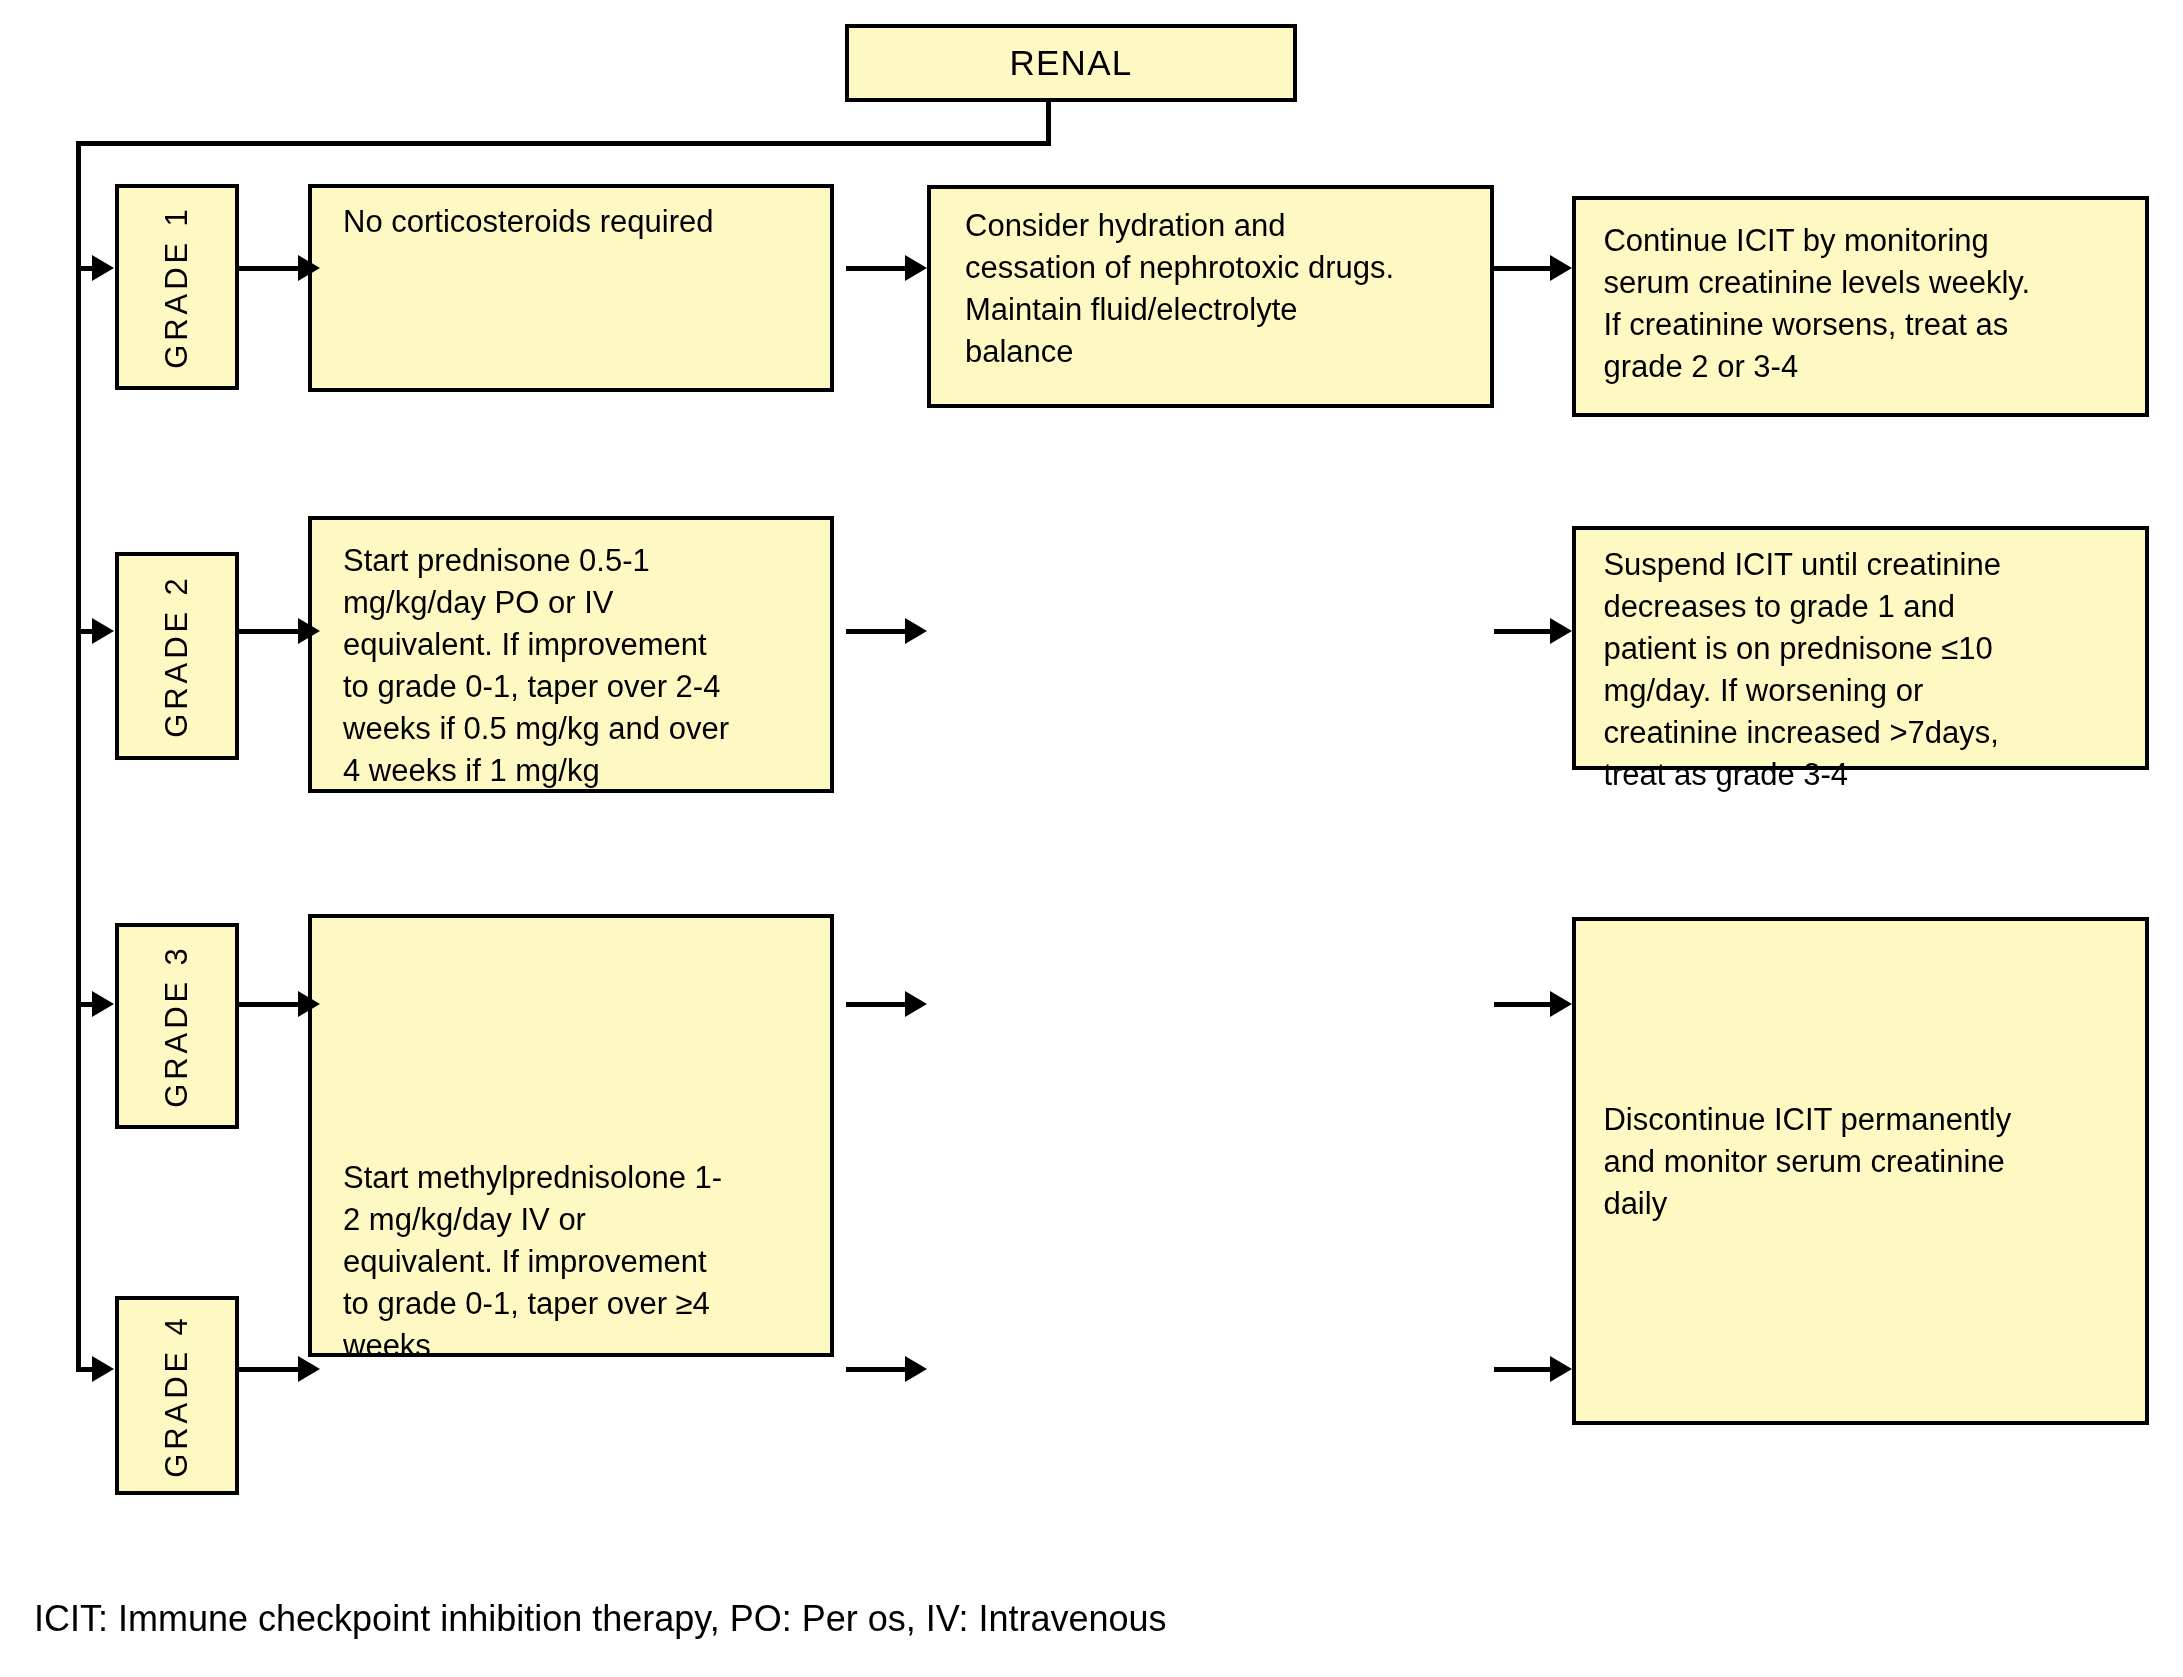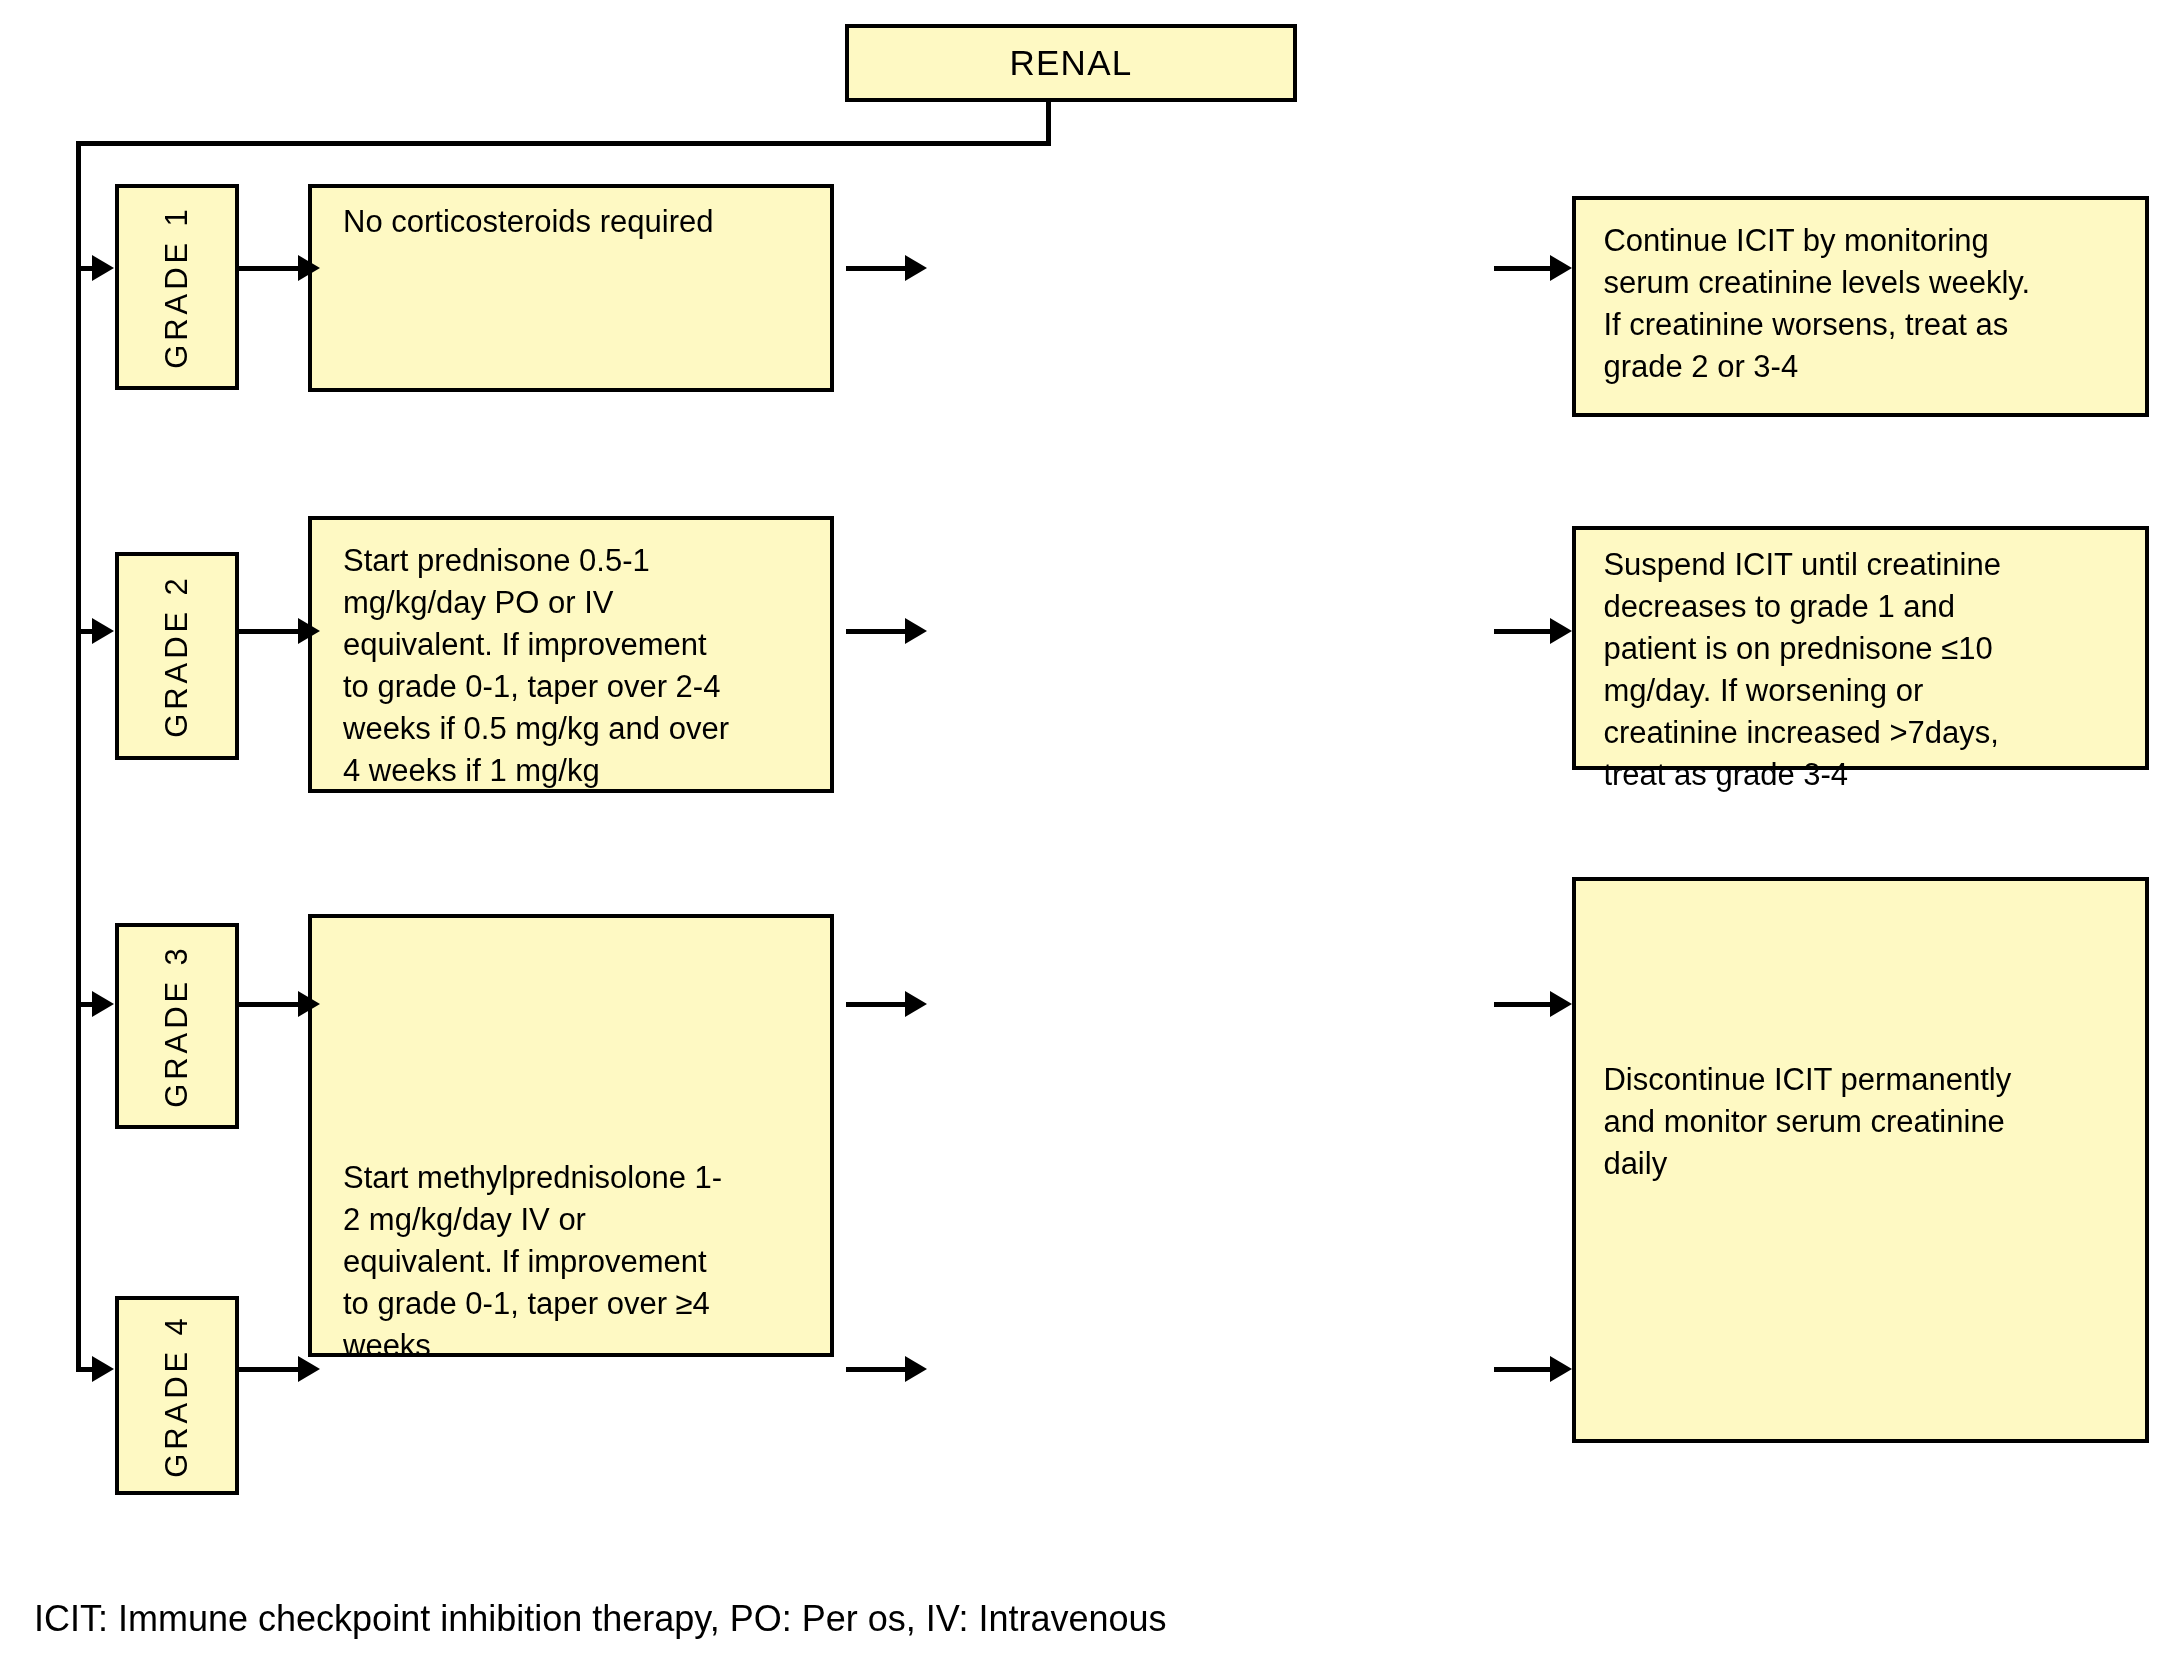--- a/index.html
+++ b/index.html
@@ -61,21 +61,21 @@
 
   
   .col3 { left: 927px; width: 567px; }
   #g1-supportive  { top: 185px;  height: 223px; padding: 15.7px 15.7px 0 34px; }
   #g24-escalation { top: 513px;  height: 971px; padding: 304px 15.7px 0 34px; }
 
   
   .col4 { left: 1572px; width: 577px; }
   #g1-monitoring  { top: 196px;  height: 221px; padding: 19.6px 15.7px 0 27.4px; }
   #g2-monitoring  { top: 526px;  height: 244px; padding: 14.4px 15.7px 0 27.4px; }
-  #g34-monitoring { top: 877px; height: 566px; padding: 178px 15.7px 0 27.4px; }
+  #g34-monitoring { top: 917px; height: 508px; padding: 178px 15.7px 0 27.4px; }
 
   
   .line { position: absolute; background: #000; }
   #conn-renal-drop { left: 1046px; top: 101px; width: 4.6px; height: 44px; }
   #conn-renal-h    { left: 76px;  top: 141px; width: 975px; height: 4.6px; }
   #conn-spine      { left: 76px;  top: 141px; width: 4.6px; height: 1231px; }
 
   
   .arrow { position: absolute; height: 4.6px; background: #000; }
   .arrow::after {
@@ -147,20 +147,26 @@
 4 weeks if 1 mg/kg</span>
   </div>
   <div class="node col2" id="g34-treatment">
     <span class="node-text">Start methylprednisolone 1-
 2 mg/kg/day IV or
 equivalent. If improvement
 to grade 0-1, taper over ≥4
 weeks</span>
   </div>
 
+  <div class="node col3" id="g1-supportive">
+    <span class="node-text">Consider hydration and
+cessation of nephrotoxic drugs.
+Maintain fluid/electrolyte
+balance</span>
+  </div>
 
   <div class="node col4" id="g1-monitoring">
     <span class="node-text">Continue ICIT by monitoring
 serum creatinine levels weekly.
 If creatinine worsens, treat as
 grade 2 or 3-4</span>
   </div>
   <div class="node col4" id="g2-monitoring">
     <span class="node-text">Suspend ICIT until creatinine
 decreases to grade 1 and

